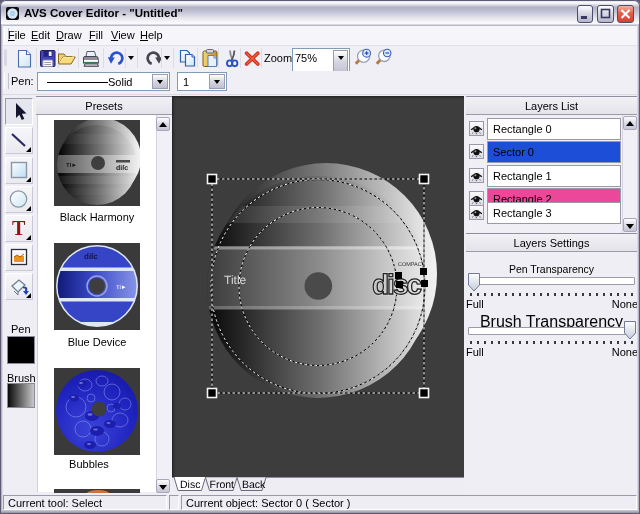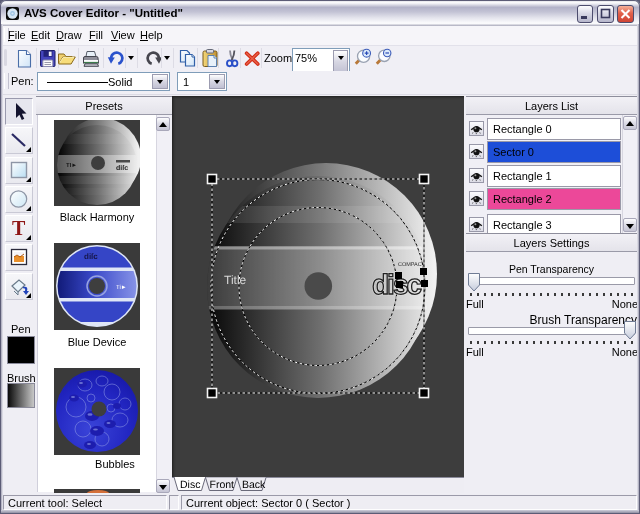--- a/index.html
+++ b/index.html
@@ -375,21 +375,21 @@
         <g fill="#aab6f0" opacity="0.55">
           <ellipse cx="27" cy="15" rx="2" ry="1"></ellipse>
           <ellipse cx="36" cy="46.5" rx="2.5" ry="1.2"></ellipse>
           <ellipse cx="54.5" cy="55" rx="2" ry="1"></ellipse>
           <ellipse cx="41.5" cy="61.5" rx="2.4" ry="1.1"></ellipse>
           <ellipse cx="35" cy="76" rx="2" ry="1"></ellipse>
           <ellipse cx="19" cy="29" rx="2" ry="1"></ellipse>
         </g>
         <circle cx="45" cy="41" r="7.5" fill="#3e3e3e"></circle>
       </svg>
-      <div class="abs" style="left:32px;top:432px;width:160px;text-align:center;font-size:11px;color:#000;">Bubbles</div>
+      <div class="abs" style="left:6px;top:432px;width:160px;text-align:center;font-size:11px;color:#000;">Bubbles</div>
 
       <div class="abs" style="left:51px;top:463px;width:86px;height:4px;background:#3a3a3a;overflow:hidden;">
         <div style="position:absolute;left:33px;top:1px;width:22px;height:6px;border-radius:50%;background:#d4703a;"></div>
       </div>
     </div>
 
     <div id="canvas" class="abs" style="left:169px;top:70px;width:292px;height:381px;background:#3d3d3d;box-shadow:inset 2px 2px 3px -1px #1e1e1e;">
       <svg width="292" height="381">
         <defs>
           <linearGradient id="cd1" gradientUnits="userSpaceOnUse" x1="35" y1="0" x2="262" y2="0">
@@ -493,21 +493,21 @@
         </div>
       <div class="layerrow" style="top:162px;">
           <span class="eyebtn"><svg width="13" height="13">
               <circle cx="6.5" cy="6.2" r="3.1" fill="#111"></circle>
               <path d="M1.2 6.8 Q6.5 1.6 11.8 6.8" fill="none" stroke="#111" stroke-width="1.3"></path>
               <circle cx="5.4" cy="5.2" r="1" fill="#9a9a9a"></circle>
               <path d="M3 9.4 l-0.5 1.1 M6.3 10 l0 1.1 M9.8 9.4 l0.5 1.1" stroke="#111" stroke-width="0.7" fill="none"></path>
             </svg></span>
           <span class="lbg" style="background:#ec4899;">Rectangle 2</span>
         </div>
-      <div class="layerrow" style="top:188px;">
+      <div class="layerrow" style="top:176px;">
           <span class="eyebtn"><svg width="13" height="13">
               <circle cx="6.5" cy="6.2" r="3.1" fill="#111"></circle>
               <path d="M1.2 6.8 Q6.5 1.6 11.8 6.8" fill="none" stroke="#111" stroke-width="1.3"></path>
               <circle cx="5.4" cy="5.2" r="1" fill="#9a9a9a"></circle>
               <path d="M3 9.4 l-0.5 1.1 M6.3 10 l0 1.1 M9.8 9.4 l0.5 1.1" stroke="#111" stroke-width="0.7" fill="none"></path>
             </svg></span>
           <span class="lbg" style="background:#fff;">Rectangle 3</span>
         </div>
       <div class="sbtrack" style="left:619px;top:89px;width:15px;height:118px;"></div>
       <div class="sbbtn arrup" style="left:620px;top:90px;"></div>
@@ -520,21 +520,21 @@
             <linearGradient id="th1" x1="0" y1="0" x2="0" y2="1">
               <stop offset="0" stop-color="#fefefe"></stop>
               <stop offset="1" stop-color="#c6ccdc"></stop>
             </linearGradient>
           </defs>
           <path d="M0.5 0.5 h11 v11.5 l-5.5 6 l-5.5 -6 z" fill="url(#th1)" stroke="#707c94"></path>
         </svg>
       <div class="sticks" style="left:467px;top:267px;"></div>
       <div class="abs" style="left:463px;top:272px;font-size:11px;">Full</div>
       <div class="abs" style="left:607px;top:272px;width:28px;text-align:right;font-size:11px;">None</div>
-      <div class="abs" style="left:463px;top:287px;width:171px;text-align:right;font-size:12px;">Brush Transparency</div>
+      <div class="abs" style="left:463px;top:287px;width:171px;text-align:center;font-size:16px;">Brush Transparency</div>
       <div class="strack" style="left:465px;top:301px;"></div>
       <svg class="abs" style="left:621px;top:295px;" width="12" height="19">
           <path d="M0.5 0.5 h11 v11.5 l-5.5 6 l-5.5 -6 z" fill="url(#th1)" stroke="#707c94"></path>
         </svg>
       <div class="sticks" style="left:467px;top:315px;"></div>
       <div class="abs" style="left:463px;top:320px;font-size:11px;">Full</div>
       <div class="abs" style="left:607px;top:320px;width:28px;text-align:right;font-size:11px;">None</div>
     </div>
   </div>
 

